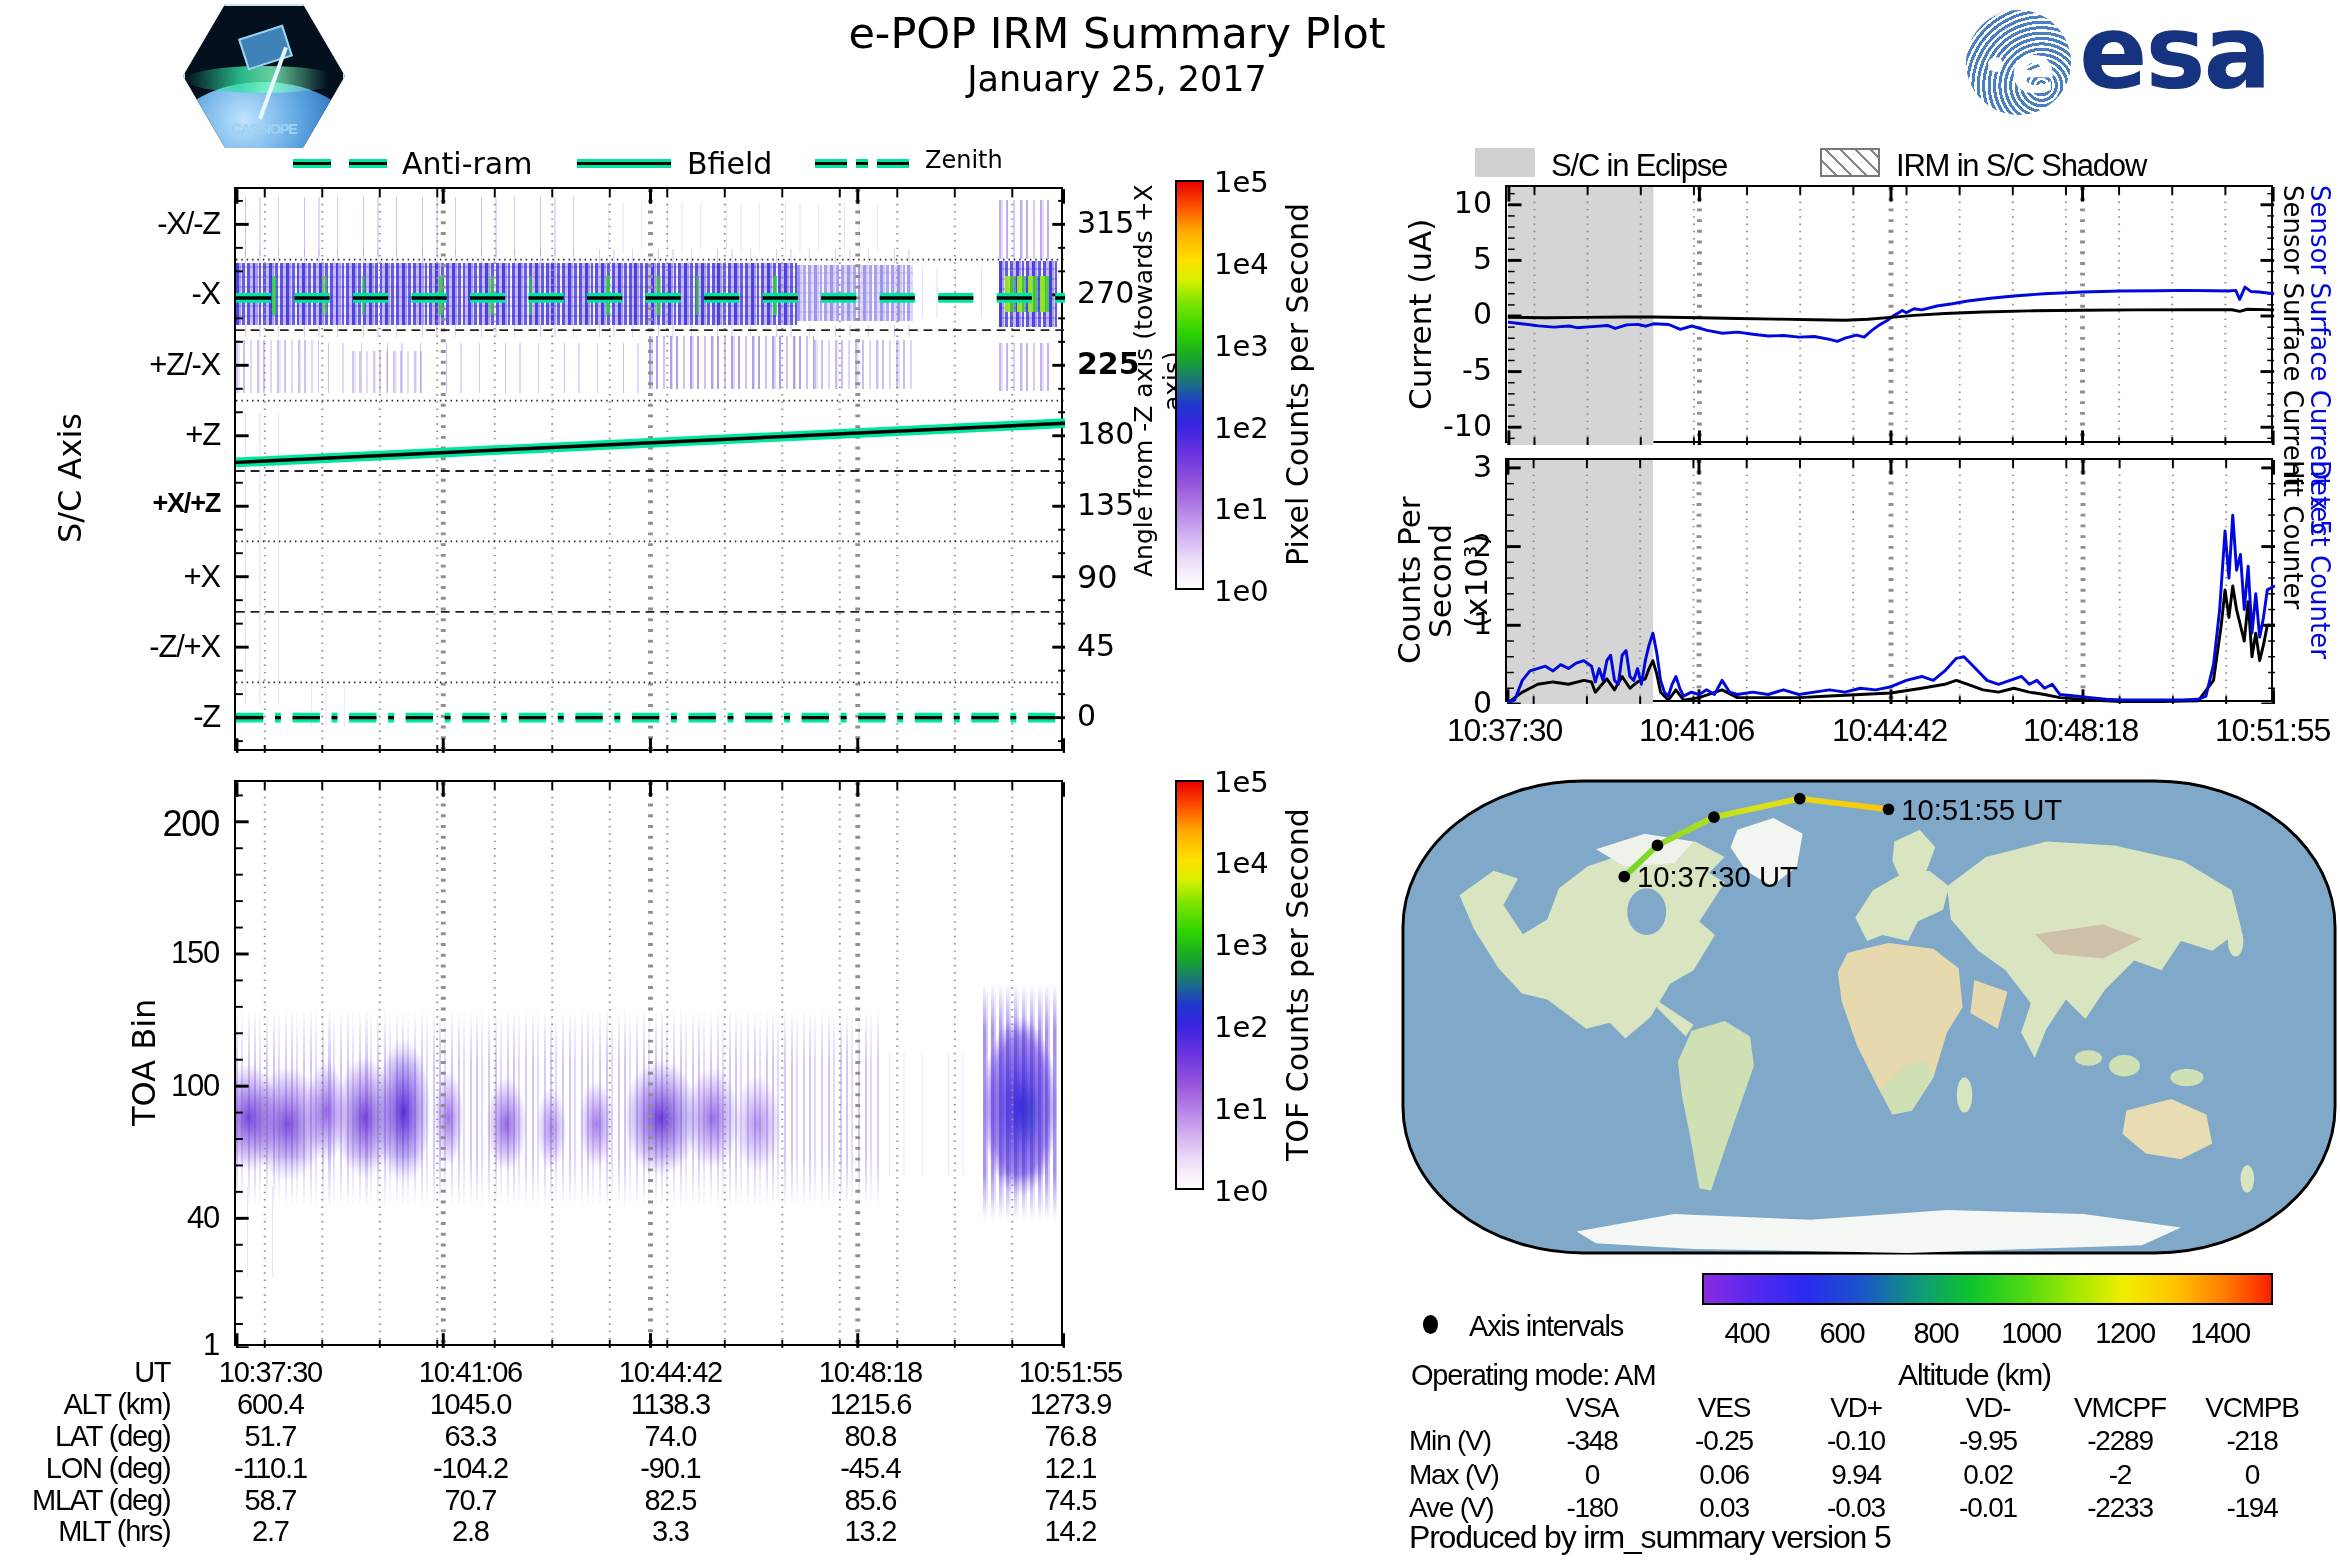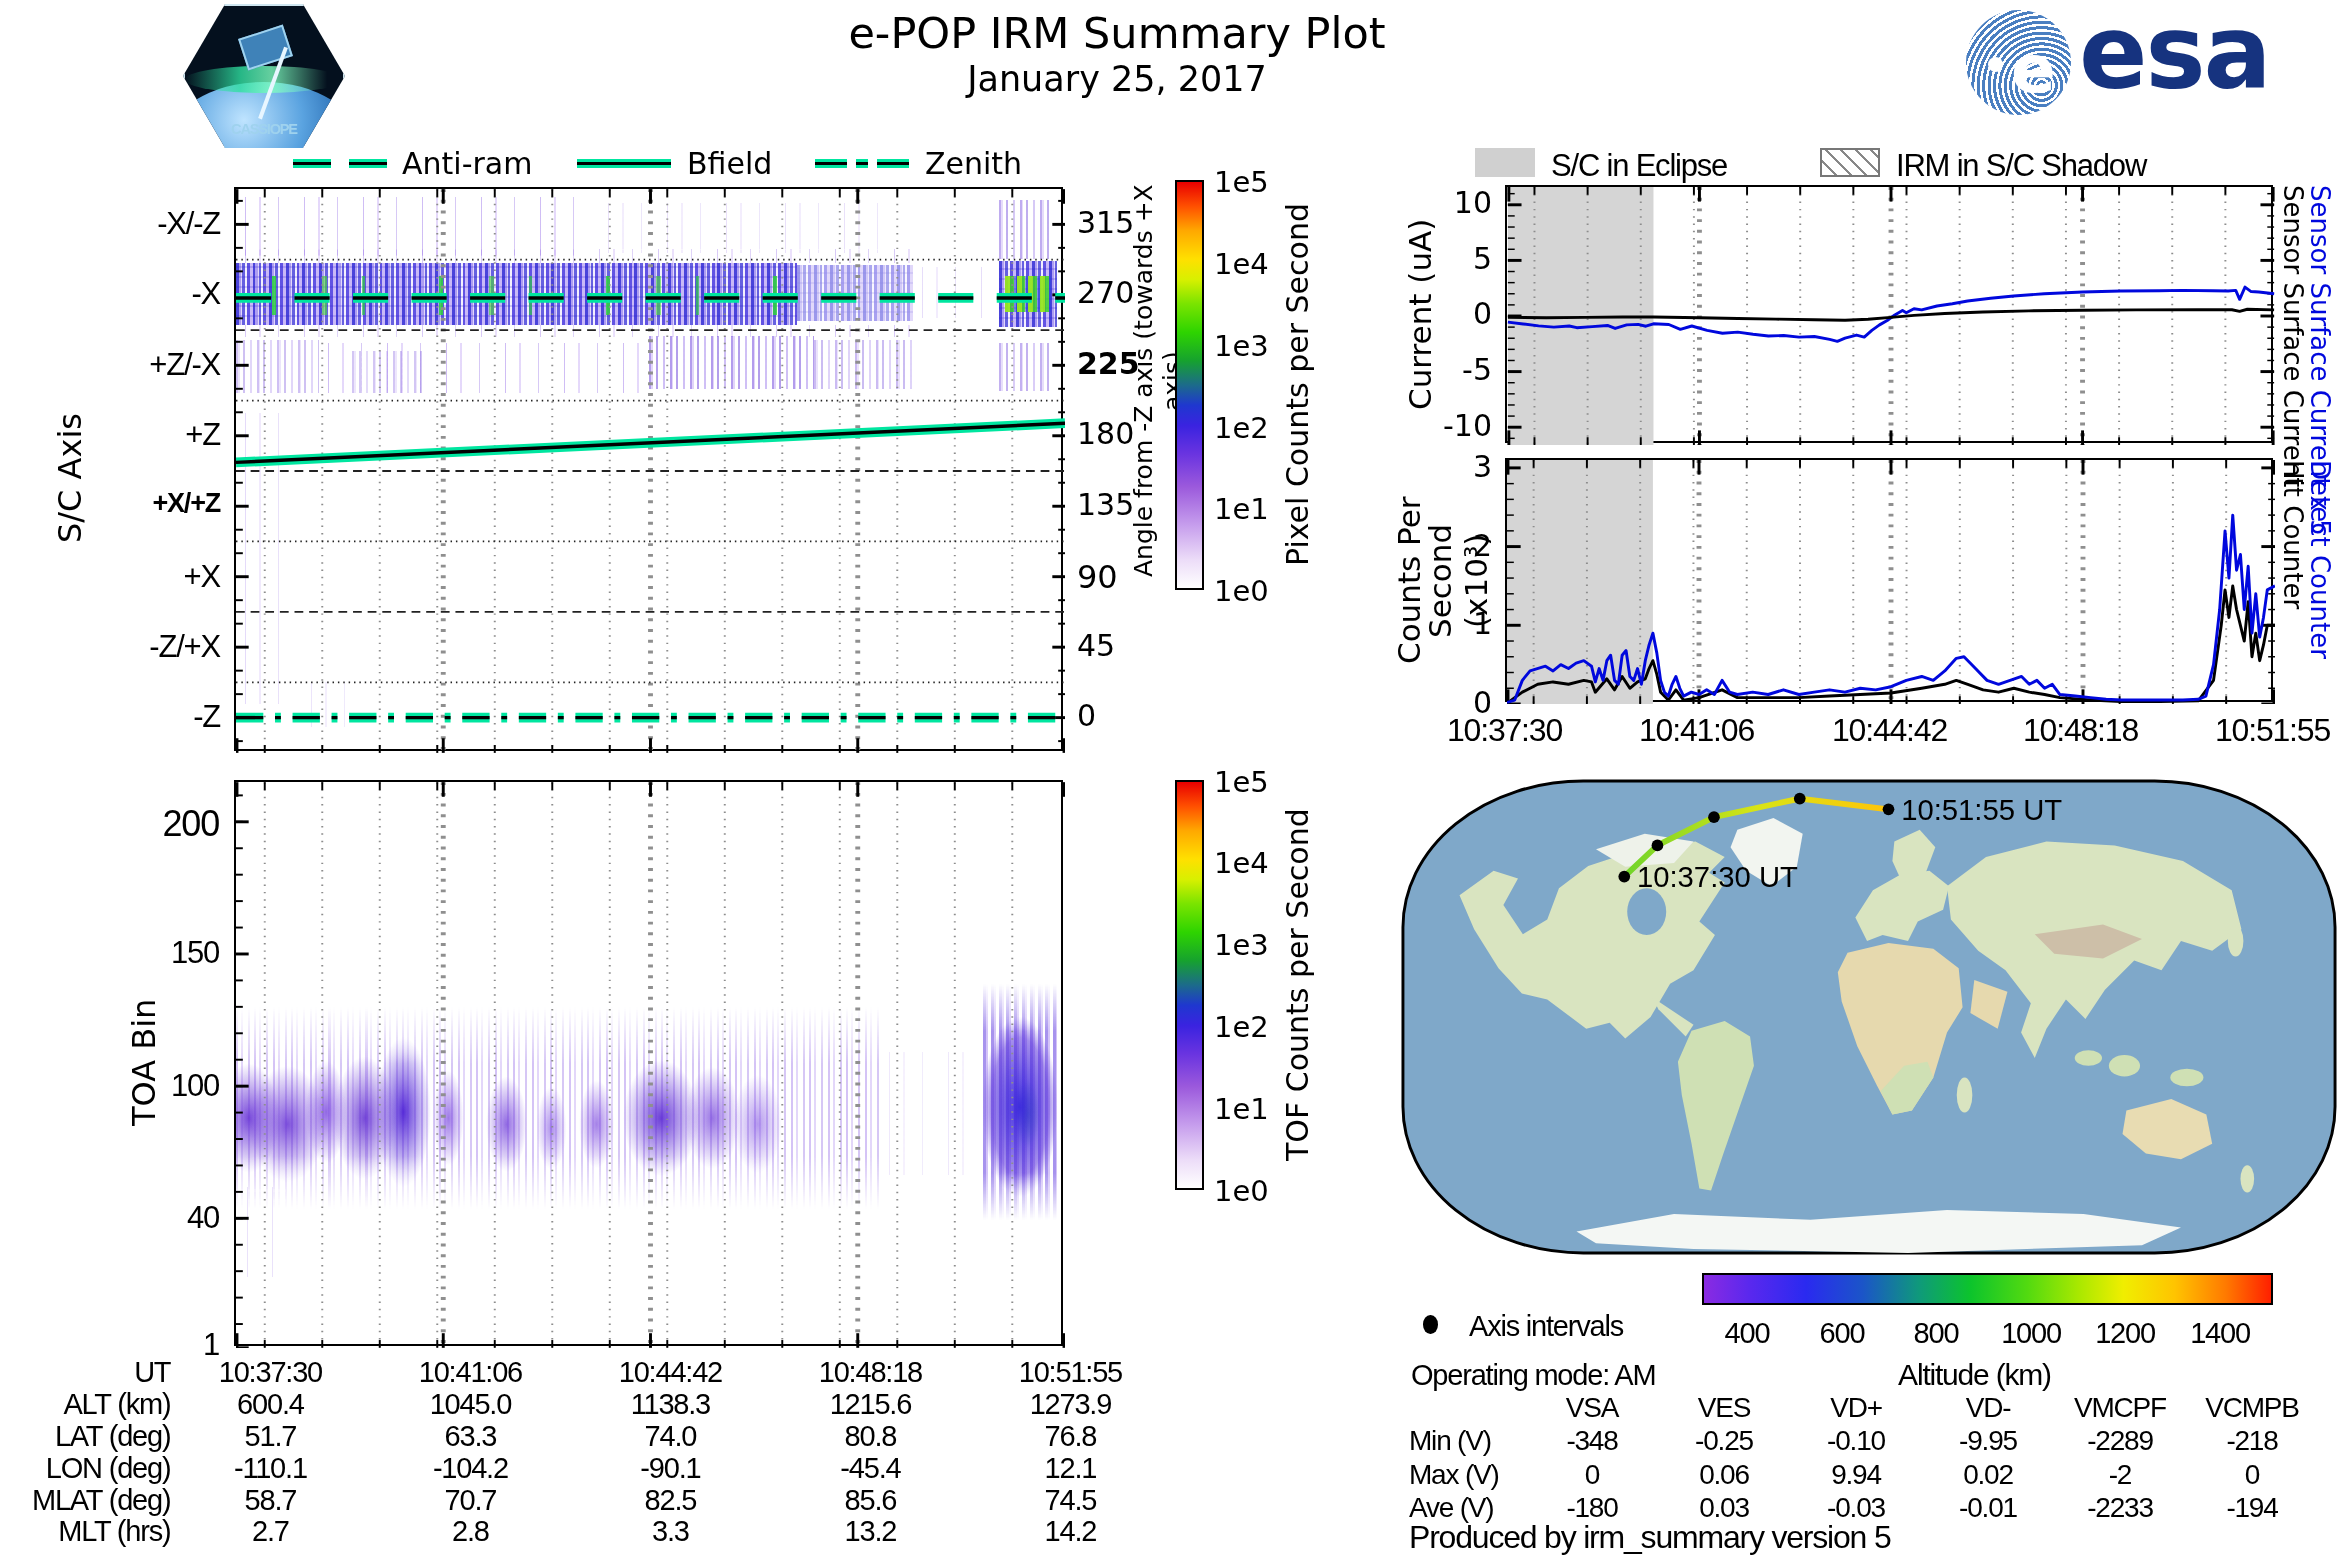--- a/index.html
+++ b/index.html
@@ -54,21 +54,21 @@
   <div class="legswatch" style="left:293px;top:159px;width:94px;background:linear-gradient(90deg,#00e6a0 0 40%,transparent 40% 60%,#00e6a0 60% 100%);"></div>
   <div class="abs" style="left:293px;top:162px;width:94px;height:2.9px;background:linear-gradient(90deg,#000 0 40%,transparent 40% 60%,#000 60% 100%);"></div>
   <div class="abs" style="left:402px;top:146px;font-size:30px;">Anti-ram</div>
 
   <div class="legswatch" style="left:577px;top:159px;width:94px;background:#00e6a0;"></div>
   <div class="abs" style="left:577px;top:162px;width:94px;height:2.9px;background:#000;"></div>
   <div class="abs" style="left:687px;top:146px;font-size:30px;">Bfield</div>
 
   <div class="legswatch" style="left:815px;top:159px;width:94px;background:linear-gradient(90deg,#00e6a0 0 34%,transparent 34% 44%,#00e6a0 44% 56%,transparent 56% 66%,#00e6a0 66% 100%);"></div>
   <div class="abs" style="left:815px;top:162px;width:94px;height:2.9px;background:linear-gradient(90deg,#000 0 34%,transparent 34% 44%,#000 44% 56%,transparent 56% 66%,#000 66% 100%);"></div>
-  <div class="abs" style="left:925px;top:146px;font-size:30px;">Zenith</div>
+  <div class="abs" style="left:925px;top:146px;font-size:24px;">Zenith</div>
 
   <div class="abs" style="left:1475px;top:148px;width:60px;height:29px;background:#d0d0d0;"></div>
   <div class="abs cond" style="left:1551px;top:148px;font-size:31px;">S/C in Eclipse</div>
   <div class="abs" style="left:1820px;top:148px;width:60px;height:29px;border:2px solid #777;box-sizing:border-box;background:repeating-linear-gradient(45deg,#fff 0 8.8px,#888 8.8px 10.7px);"></div>
   <div class="abs cond" style="left:1896px;top:148px;font-size:31px;">IRM in S/C Shadow</div>
 
   <div class="abs vup" style="left:51px;top:371px;height:215px;font-size:32px;text-align:center;">S/C Axis</div>
 
   <div class="abs cond ticklbl r" style="left:93px;top:208px;width:127px;font-size:31px;">-X/-Z</div>
   <div class="abs cond ticklbl r" style="left:93px;top:278px;width:127px;font-size:31px;">-X</div>

